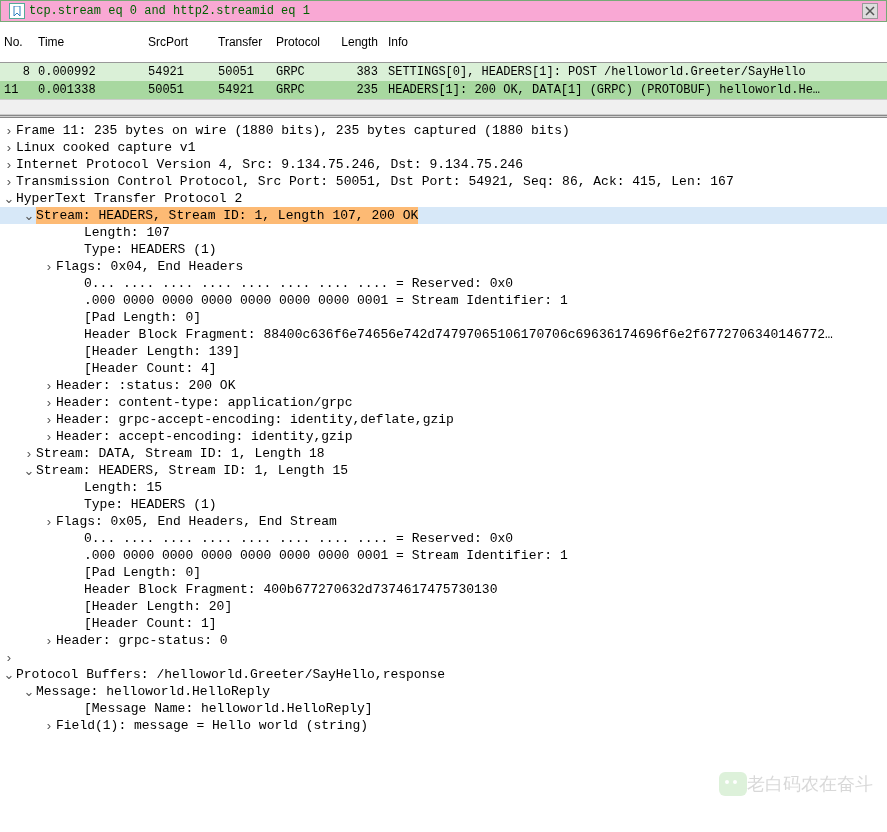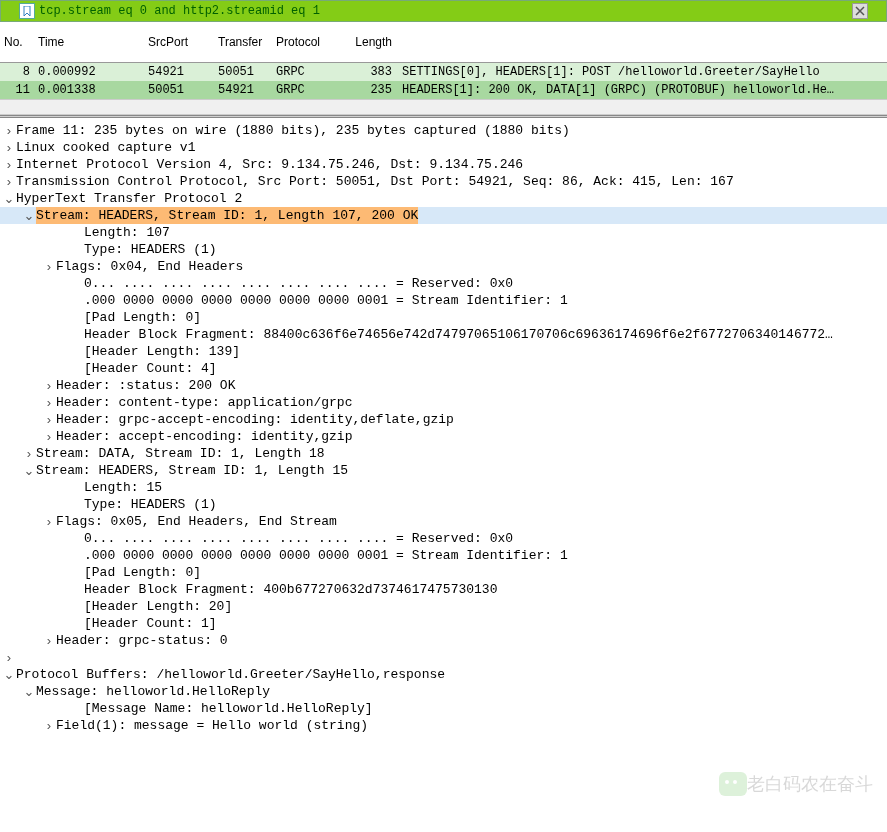--- a/index.html
+++ b/index.html
@@ -1,29 +1,29 @@
 <!DOCTYPE html>
 <html><head>
 <meta charset="utf-8">
 <style>
 * { margin:0; padding:0; box-sizing:border-box; }
 body { font-family:"Lucida Console","Courier New",monospace; font-size:13px; background:#fff; color:#000; width:887px; }
-.filter-bar { display:flex; align-items:center; background:#84cc16; border:1px solid #7a7; height:22px; padding:0 18px;justify-content:flex-end; }
+.filter-bar { display:flex; align-items:center; background:#f9a8d4; border:1px solid #7a7; height:22px; padding:0 8px;justify-content:flex-end; }
 .filter-icon { width:16px; height:16px; background:#fff; border:1px solid #5a9; display:flex; align-items:center; justify-content:center; margin-right:4px; }
 .filter-icon svg { width:10px; height:10px; }
 .filter-text { flex:1; color:#006000; font-size:12px; }
 .filter-close { width:16px; height:16px; background:#ddd; border:1px solid #999; display:flex; align-items:center; justify-content:center; margin-left:2px; }
 .packet-header { display:flex; background:#fff; border-bottom:1px solid #999; font-size:12px; font-family:Arial,sans-serif; padding:12px 0; }
 .packet-header > div { padding:1px 4px; }
 .col-no { width:34px; text-align:left; }
 .col-time { width:110px; }
 .col-src { width:70px; }
 .col-dst { width:58px; }
 .col-proto { width:62px; }
-.col-len { width:48px; text-align:right;margin-left:14px; }
+.col-len { width:48px; text-align:right; }
 .col-info { flex:1; padding-left:6px !important; white-space:nowrap; overflow:hidden; }
 .packet-row { display:flex; font-size:12px; padding:1px 0; }
 .packet-row > div { padding:1px 4px; }
 .row-1 { background:#DAF0D7; }
 .row-2 { background:#A8D8A0; }
 .hscroll { height:16px; background:#f0f0f0; border-top:1px solid #ccc; border-bottom:1px solid #ccc; }
 .divider-thick { height:3px; background:#d0d0d0; border-top:1px solid #888; border-bottom:1px solid #888; }
 .details { padding:4px 0; line-height:17px; }
 .row { display:flex; align-items:flex-start; white-space:pre; }
 .arrow { width:14px; display:inline-flex; justify-content:center; color:#555; font-family:Arial; }
@@ -56,33 +56,34 @@
   </div>
 </div>
 
 <div class="packet-header">
   <div class="col-no">No.</div>
   <div class="col-time">Time</div>
   <div class="col-src">SrcPort</div>
   <div class="col-dst">Transfer</div>
   <div class="col-proto">Protocol</div>
   <div class="col-len">Length</div>
+  <div class="col-info">Info</div>
 </div>
 
 <div class="packet-row row-1">
   <div class="col-no" style="text-align:right">8</div>
   <div class="col-time">0.000992</div>
   <div class="col-src">54921</div>
   <div class="col-dst">50051</div>
   <div class="col-proto">GRPC</div>
   <div class="col-len">383</div>
   <div class="col-info">SETTINGS[0], HEADERS[1]: POST /helloworld.Greeter/SayHello</div>
 </div>
 <div class="packet-row row-2">
-  <div class="col-no" style="text-align:right">11</div>
+  <div class="col-no" style="">11</div>
   <div class="col-time">0.001338</div>
   <div class="col-src">50051</div>
   <div class="col-dst">54921</div>
   <div class="col-proto">GRPC</div>
   <div class="col-len">235</div>
   <div class="col-info">HEADERS[1]: 200 OK, DATA[1] (GRPC) (PROTOBUF) helloworld.He…</div>
 </div>
 <div class="hscroll"></div>
 <div class="divider-thick"></div>
 

